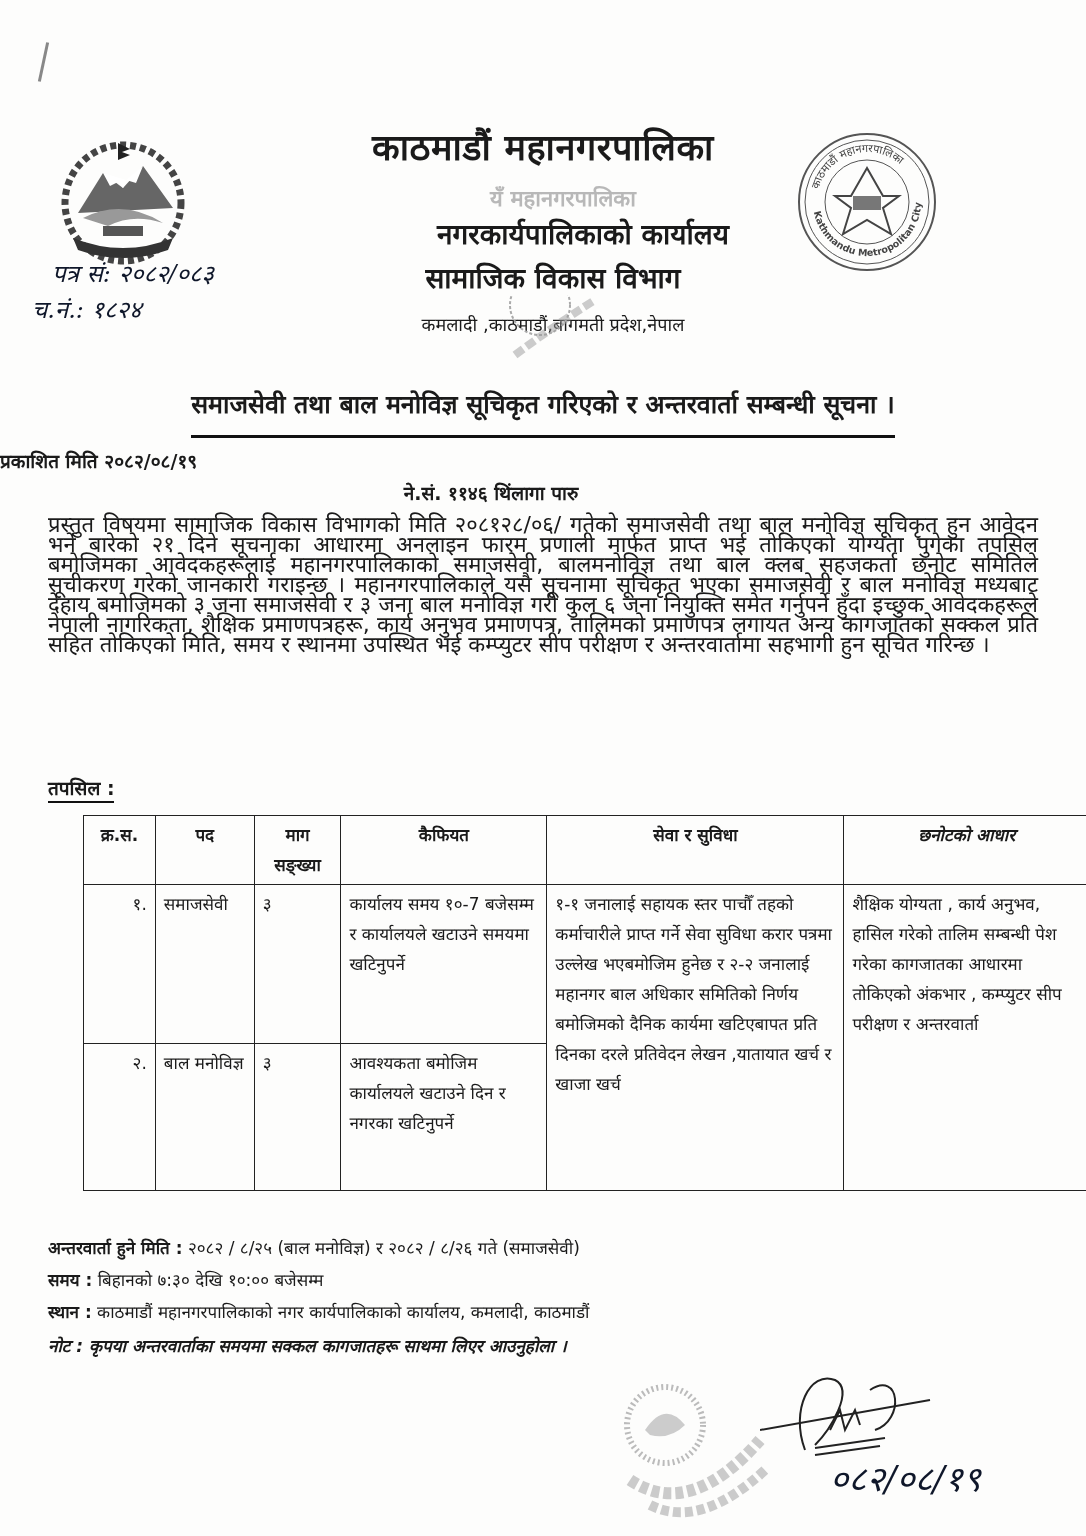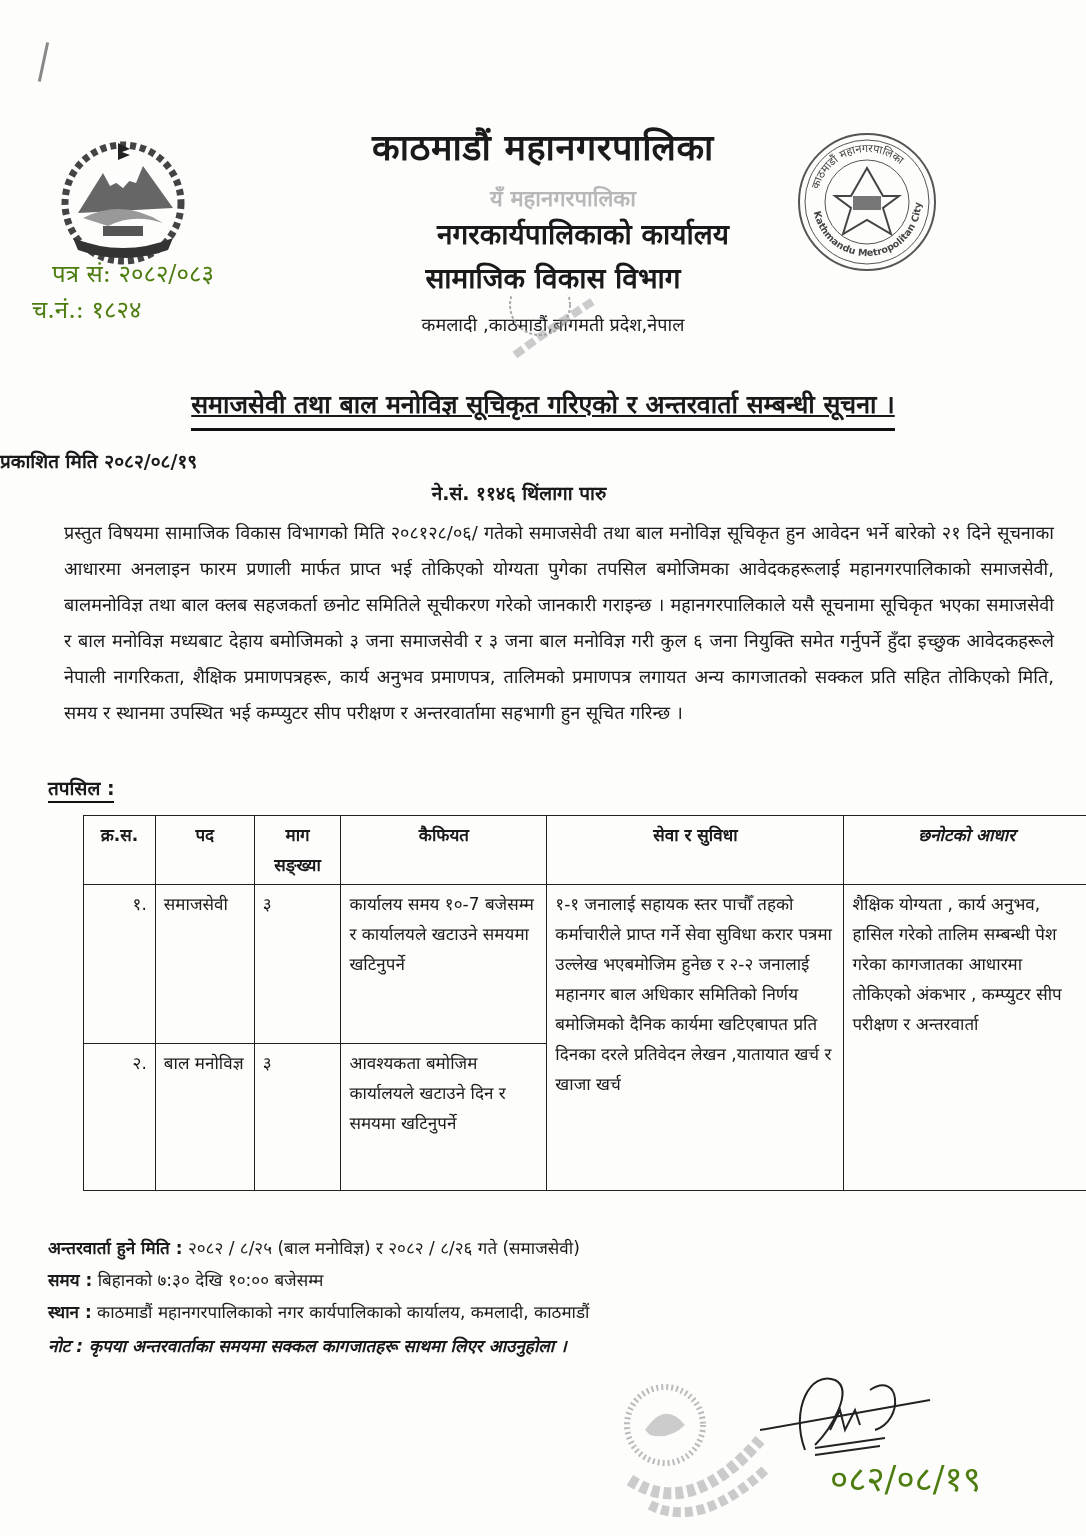--- a/index.html
+++ b/index.html
@@ -14,35 +14,35 @@
     .title-main { left: 0; width: 1086px; top: 122px; text-align: center; font-size: 36px; font-weight: bold; letter-spacing: 0.5px; }
     .title-faded { left: 0; width: 1086px; top: 182px; text-align: center; font-size: 22px; font-weight: bold; color: #b8b8b8; padding-left: 20px; }
     .title-office { left: 0; width: 1086px; top: 214px; text-align: center; font-size: 28px; font-weight: bold; padding-left: 40px; }
     .title-dept { left: 0; width: 1086px; top: 258px; text-align: center; font-size: 28px; font-weight: bold; padding-left: 10px; }
     .title-address { left: 0; width: 1086px; top: 312px; text-align: center; font-size: 18px; padding-left: 10px; }
 
     
     .emblem-left { left: 48px; top: 138px; width: 150px; height: 130px; }
     .emblem-right { left: 795px; top: 130px; width: 145px; height: 145px; }
 
-    .handwritten { font-family: "DejaVu Serif", serif; color: #4d7c0f; font-size: 24px; }
+    .handwritten { font-family: "DejaVu Serif", serif; font-style: italic; color: #0f172a; font-size: 24px; }
     .hw-1 { left: 52px; top: 256px; }
     .hw-2 { left: 32px; top: 292px; }
 
     .stamp-mid { left: 495px; top: 295px; width: 110px; height: 70px; }
     .stamp-bottom { left: 620px; top: 1380px; width: 150px; height: 150px; }
     .signature { left: 760px; top: 1370px; width: 240px; height: 150px; }
 
     
     .notice-title { left: 0; width: 1086px; top: 386px; text-align: center; font-size: 25px; font-weight: bold; }
-    .notice-title span { border-bottom: 3px solid #111; padding-bottom: 9px; text-decoration: underline; }
+    .notice-title span { border-bottom: 3px solid #111; padding-bottom: 16px; }
     .published { left: 0; width: 1086px; top: 448px; font-size: 19px; font-weight: bold; }
-    .ns-date { left: 0; width: 982px; top: 480px; text-align: center; font-size: 19px; font-weight: bold; margin-left: 28px; }
+    .ns-date { left: 0; width: 982px; top: 480px; text-align: center; font-size: 19px; font-weight: bold; }
 
-    .body-para { left: 64px; top: 515px; width: 990px; font-size: 18px; line-height: 36px; text-align: justify; }
+    .body-para { left: 48px; top: 515px; width: 990px; font-size: 22px; line-height: 20px; text-align: justify; }
 
     .tapasil { left: 48px; top: 775px; font-size: 19px; font-weight: bold; border-bottom: 2px solid #111; padding-bottom: 0; }
 
     
     table.detail-table { position: absolute; left: 48px; top: 815px; width: 1007px; border-collapse: collapse; font-size: 17px; margin-left: 35px; }
     table.detail-table th, table.detail-table td { border: 1.5px solid #222; vertical-align: top; padding: 4px 8px; line-height: 30px; }
     table.detail-table th { font-weight: bold; text-align: center; height: 60px; }
     .c1 { width: 55px; } .c2 { width: 82px; } .c3 { width: 70px; } .c4 { width: 190px; } .c5 { width: 282px; } .c6 { width: 230px; font-style: italic; }
     td.sn { text-align: right; }
     .row1 td { height: 150px; }
@@ -122,21 +122,21 @@
       <td>समाजसेवी</td>
       <td>३</td>
       <td>कार्यालय समय १०-7 बजेसम्म र कार्यालयले खटाउने समयमा खटिनुपर्ने</td>
       <td rowspan="2">१-१ जनालाई सहायक स्तर पाचौँ तहको कर्माचारीले प्राप्त गर्ने सेवा सुविधा करार पत्रमा उल्लेख भएबमोजिम हुनेछ र २-२ जनालाई महानगर बाल अधिकार समितिको निर्णय बमोजिमको दैनिक कार्यमा खटिएबापत प्रति दिनका दरले प्रतिवेदन लेखन ,यातायात खर्च र खाजा खर्च</td>
       <td rowspan="2">शैक्षिक योग्यता , कार्य अनुभव, हासिल गरेको तालिम सम्बन्धी पेश गरेका कागजातका आधारमा तोकिएको अंकभार , कम्प्युटर सीप परीक्षण र अन्तरवार्ता</td>
     </tr>
     <tr class="row2">
       <td class="sn">२.</td>
       <td>बाल मनोविज्ञ</td>
       <td>३</td>
-      <td>आवश्यकता बमोजिम कार्यालयले खटाउने दिन र समयमा खटिनुपर्ने</td>
+      <td>आवश्यकता बमोजिम कार्यालयले खटाउने दिन र नगरका खटिनुपर्ने</td>
     </tr>
   </tbody>
 </table>
 
 <div class="abs info info-1">
   <b>अन्तरवार्ता हुने मिति :</b>
   <span>२०८२ / ८/२५ (बाल मनोविज्ञ) र २०८२ / ८/२६ गते (समाजसेवी)</span>
 </div>
 <div class="abs info info-2">
   <b>समय :</b>

